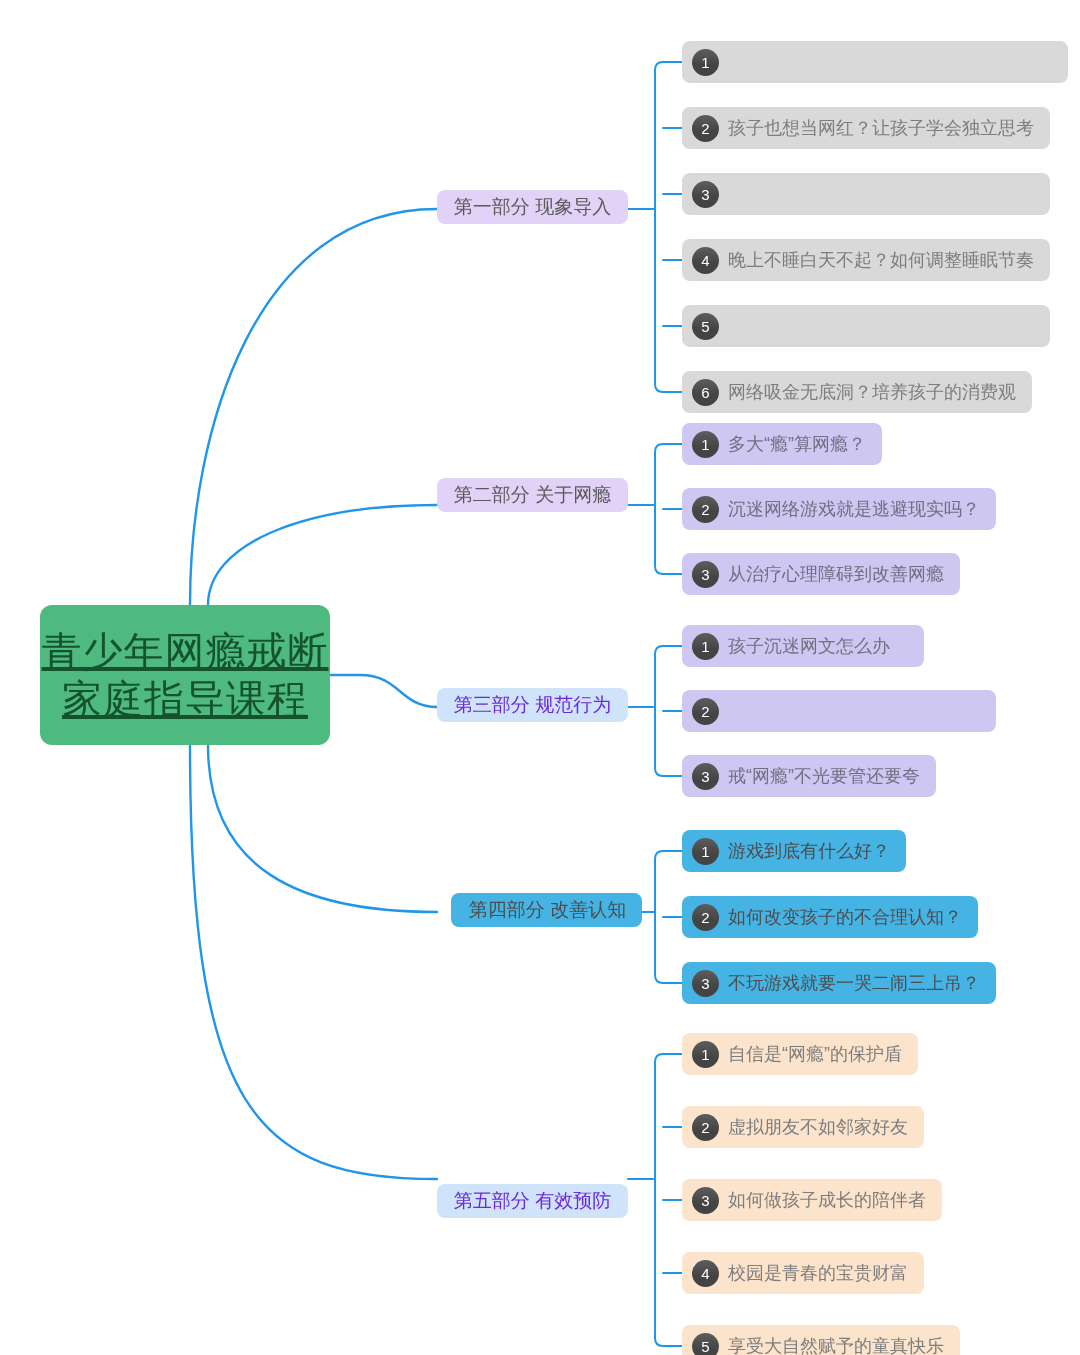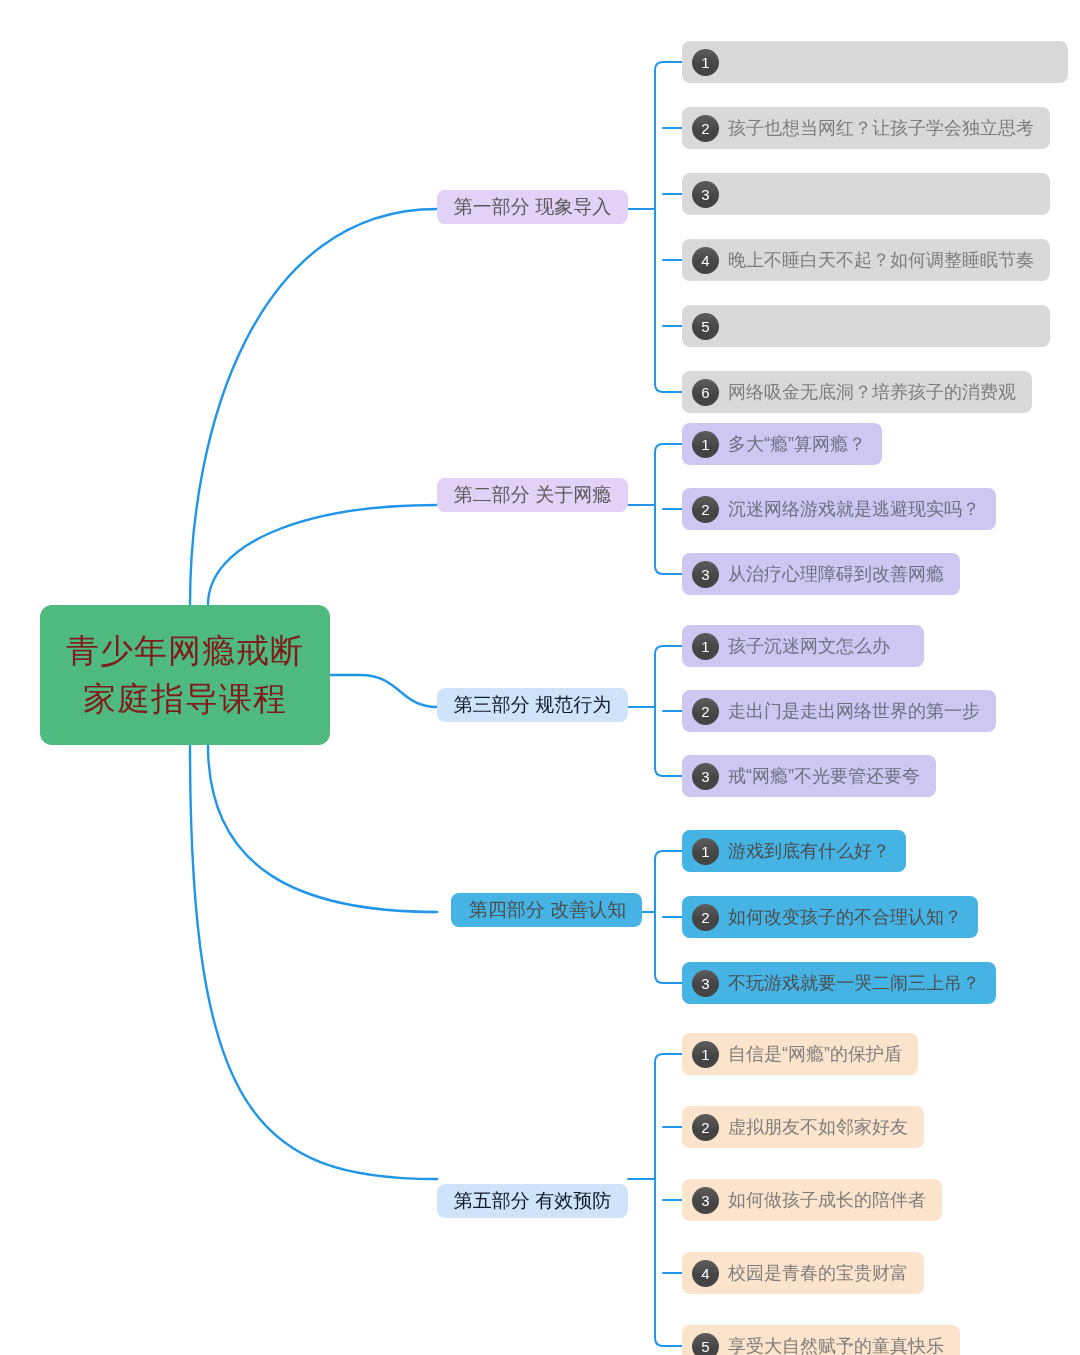--- a/index.html
+++ b/index.html
@@ -37,43 +37,44 @@
     background: #4fba80;
     border-radius: 12px;
     display: flex;
     flex-direction: column;
     align-items: center;
     justify-content: center;
     box-sizing: border-box;
     z-index: 5;
   }
   .root-line {
-    color: #7f1d1d;
-    font-size: 33px;
+    color: #14532d;
+    font-size: 40px;
     line-height: 48px;
     letter-spacing: 1px;
     white-space: nowrap;
+    text-decoration: underline;
   }
 
   
   .branch-head {
     position: absolute;
     height: 34px;
     border-radius: 8px;
     display: flex;
     align-items: center;
     justify-content: center;
     padding: 0 14px;
     box-sizing: border-box;
     font-size: 19px;
     white-space: nowrap;
     z-index: 4;
   }
   .head-purple { background: #e3d2f7; color: #5a5a5a; }
-  .head-lblue  { background: #cfe4fb; color: #0f172a; }
+  .head-lblue  { background: #cfe4fb; color: #6d28d9; }
   .head-blue   { background: #45b4e5; color: #4d4d4d; }
 
   
   .leaf {
     position: absolute;
     height: 42px;
     border-radius: 8px;
     display: flex;
     align-items: center;
     padding: 0 14px 0 10px;
@@ -194,21 +195,20 @@
       </div>
       <div class="branch-head head-lblue" style="left: 437px; top: 688px; width: 191px;">
         <span>第三部分 规范行为</span>
       </div>
       <div class="leaf leaf-lav" style="left: 682px; top: 625px; width: 242px;">
         <span class="badge">1</span>
         <span class="leaf-label">孩子沉迷网文怎么办</span>
       </div>
       <div class="leaf leaf-lav" style="left: 682px; top: 690px; width: 314px;">
         <span class="badge">2</span>
-        <span class="leaf-label">走出门是走出网络世界的第一步</span>
       </div>
       <div class="leaf leaf-lav" style="left: 682px; top: 755px; width: 254px;">
         <span class="badge">3</span>
         <span class="leaf-label">戒“网瘾”不光要管还要夸</span>
       </div>
       <div class="branch-head head-blue" style="left: 451px; top: 893px; width: 191px; padding-left: 16px;">
         <span>第四部分 改善认知</span>
       </div>
       <div class="leaf leaf-blue" style="left: 682px; top: 830px; width: 224px;">
         <span class="badge">1</span>

